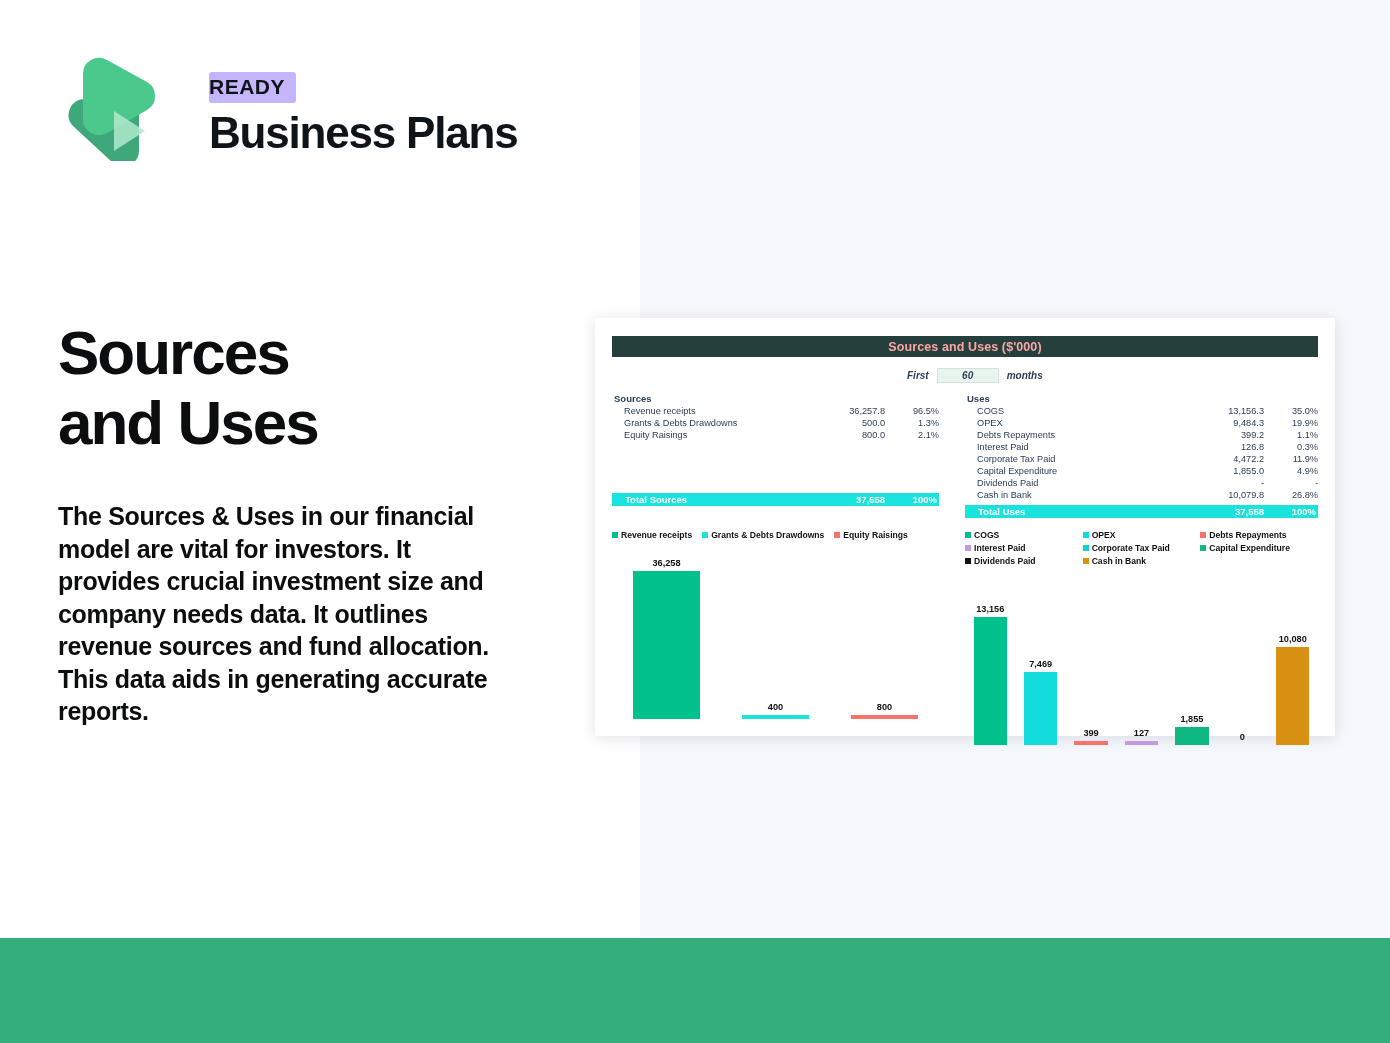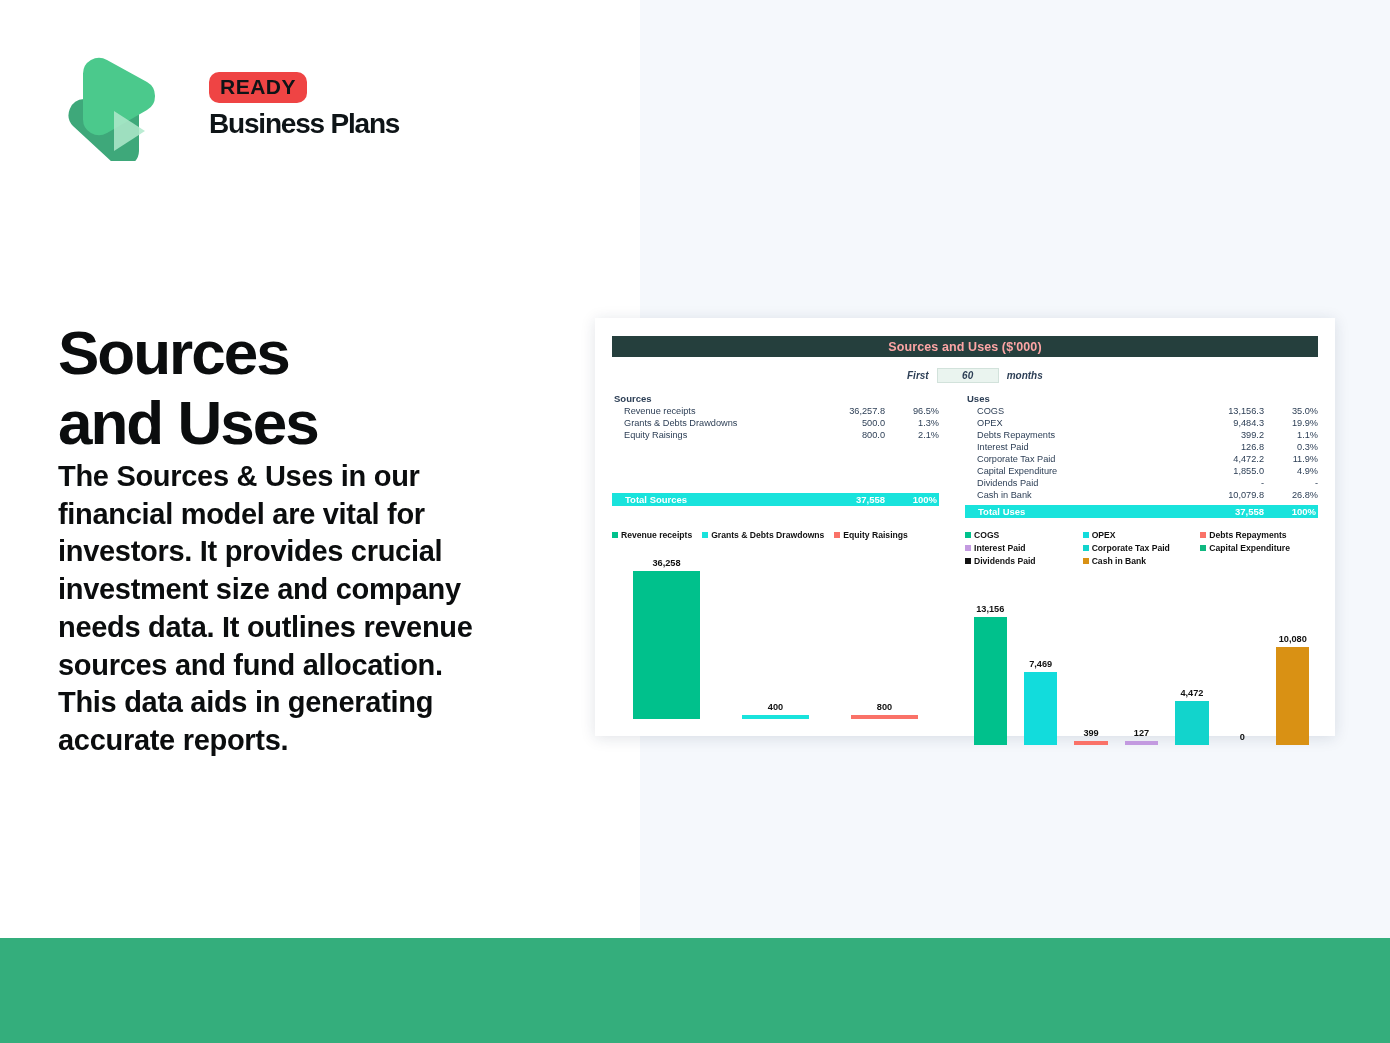--- a/index.html
+++ b/index.html
@@ -25,49 +25,50 @@
     width: 1390px; height: 105px;
     background: #34AE7C;
   }
 
   
   .logo { position: absolute; left: 57px; top: 56px; width: 380px; height: 105px; }
   .logo-mark { position: absolute; left: 0; top: 0; width: 104px; height: 105px; }
   .logo-text { position: absolute; left: 152px; top: 16px; }
   .ready-badge {
     display: inline-block;
-    background: #ef4444;
+    background: #c4b5fd;
     color: #0E1417;
     font-size: 21px;
     font-weight: bold;
     letter-spacing: 0.5px;
-    padding: 3px 11px 4px 11px;
-    border-radius: 10px;
+    padding: 3px 11px 4px 0;
+    border-radius: 3px;
   }
   .brand-name {
-    font-size: 28px;
+    font-size: 44px;
     font-weight: bold;
     color: #0E1417;
     letter-spacing: -1.2px;
     margin-top: 5px;
     white-space: nowrap;
   }
 
   
   .left-col { position: absolute; left: 58px; top: 318px; width: 500px; }
   .page-title {
     font-size: 62px;
     line-height: 1.13;
     font-weight: bold;
     color: #0B0D0E;
     letter-spacing: -2px;
     white-space: pre-line;
   }
   .page-body {
-    font-size: 29px;
+    margin-top: 42px;
+    font-size: 25px;
     line-height: 1.3;
     font-weight: bold;
     color: #0B0D0E;
     letter-spacing: -0.3px;
     width: 440px;
   }
 
   
   .card {
     position: absolute; left: 595px; top: 318px;
@@ -384,22 +385,22 @@
                 </div>
                 <div class="bar-slot">
                   <div class="bar-value">399</div>
                   <div class="bar-rect" style="height: 4px; background: rgb(250, 114, 104);"></div>
                 </div>
                 <div class="bar-slot">
                   <div class="bar-value">127</div>
                   <div class="bar-rect" style="height: 4px; background: rgb(195, 154, 224);"></div>
                 </div>
                 <div class="bar-slot">
-                  <div class="bar-value">4,472</div>
-                  <div class="bar-rect" style="height: 44px; background: rgb(18, 212, 204);"></div>
+                  <div class="bar-value">1,855</div>
+                  <div class="bar-rect" style="height: 18px; background: rgb(15, 184, 128);"></div>
                 </div>
                 <div class="bar-slot">
                   <div class="bar-value">0</div>
                   <div class="bar-rect" style="height: 0px; background: rgb(17, 17, 17);"></div>
                 </div>
                 <div class="bar-slot">
                   <div class="bar-value">10,080</div>
                   <div class="bar-rect" style="height: 98px; background: rgb(217, 145, 20);"></div>
                 </div>
               </div>

